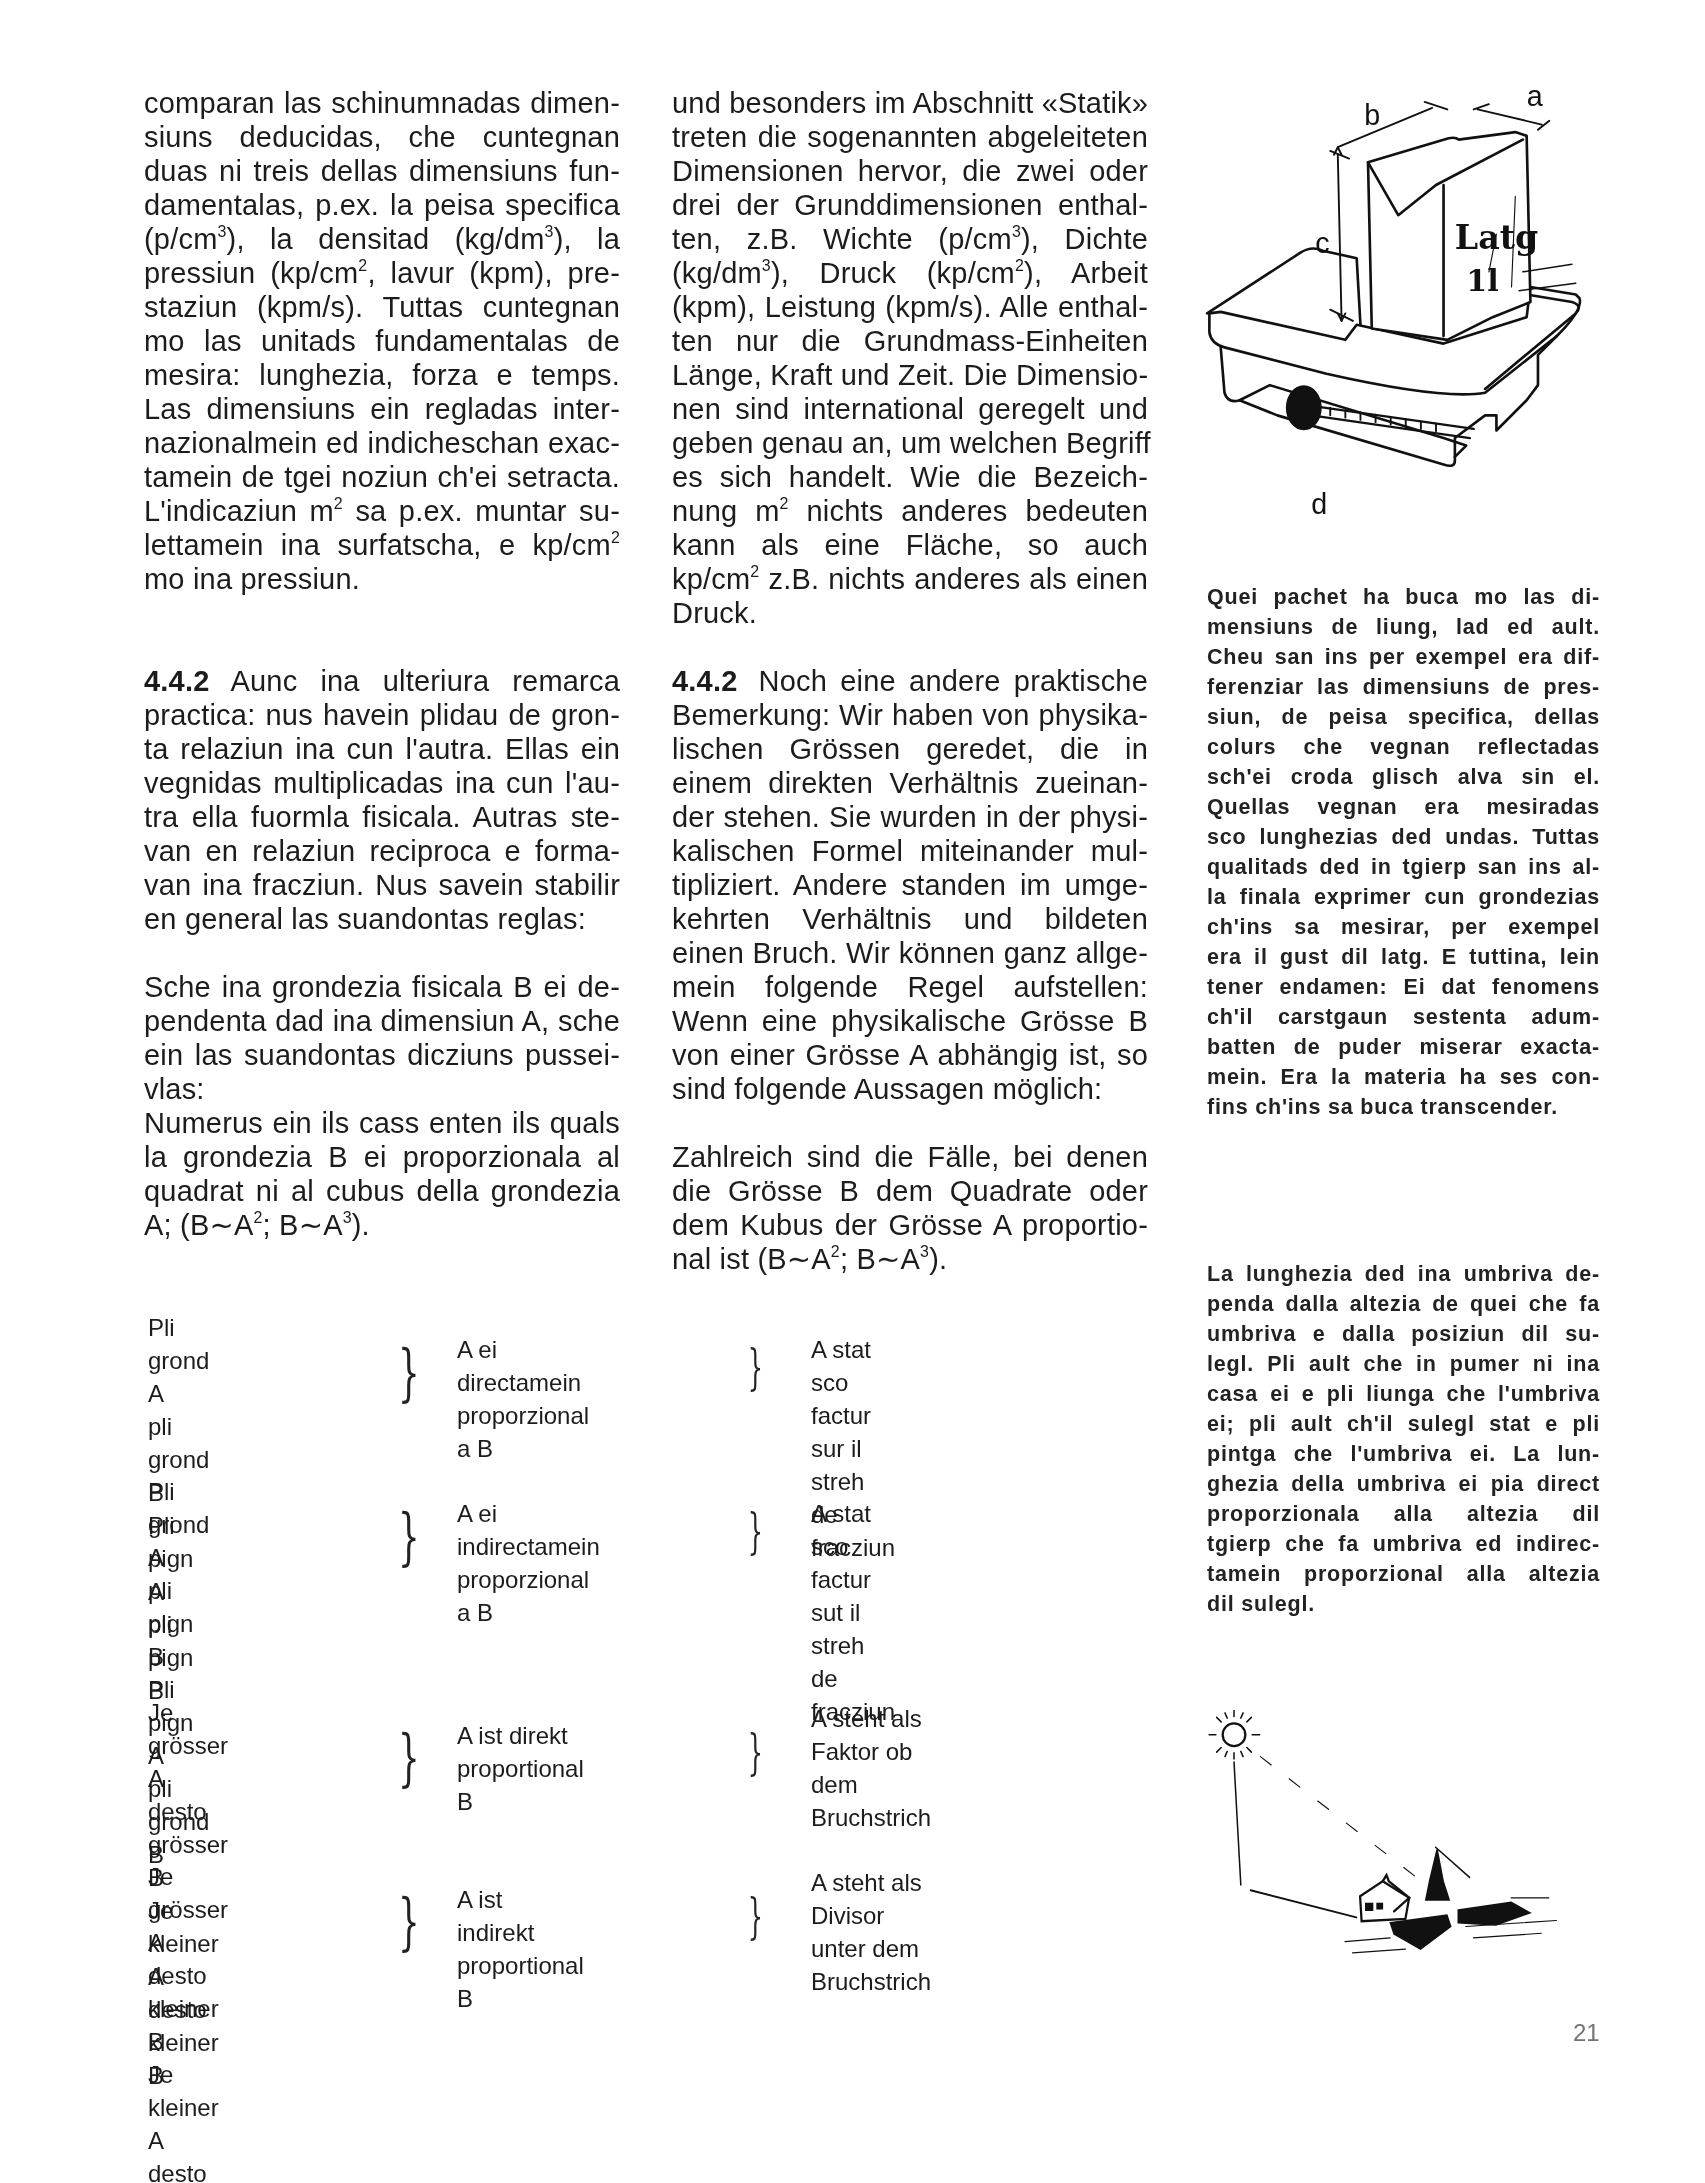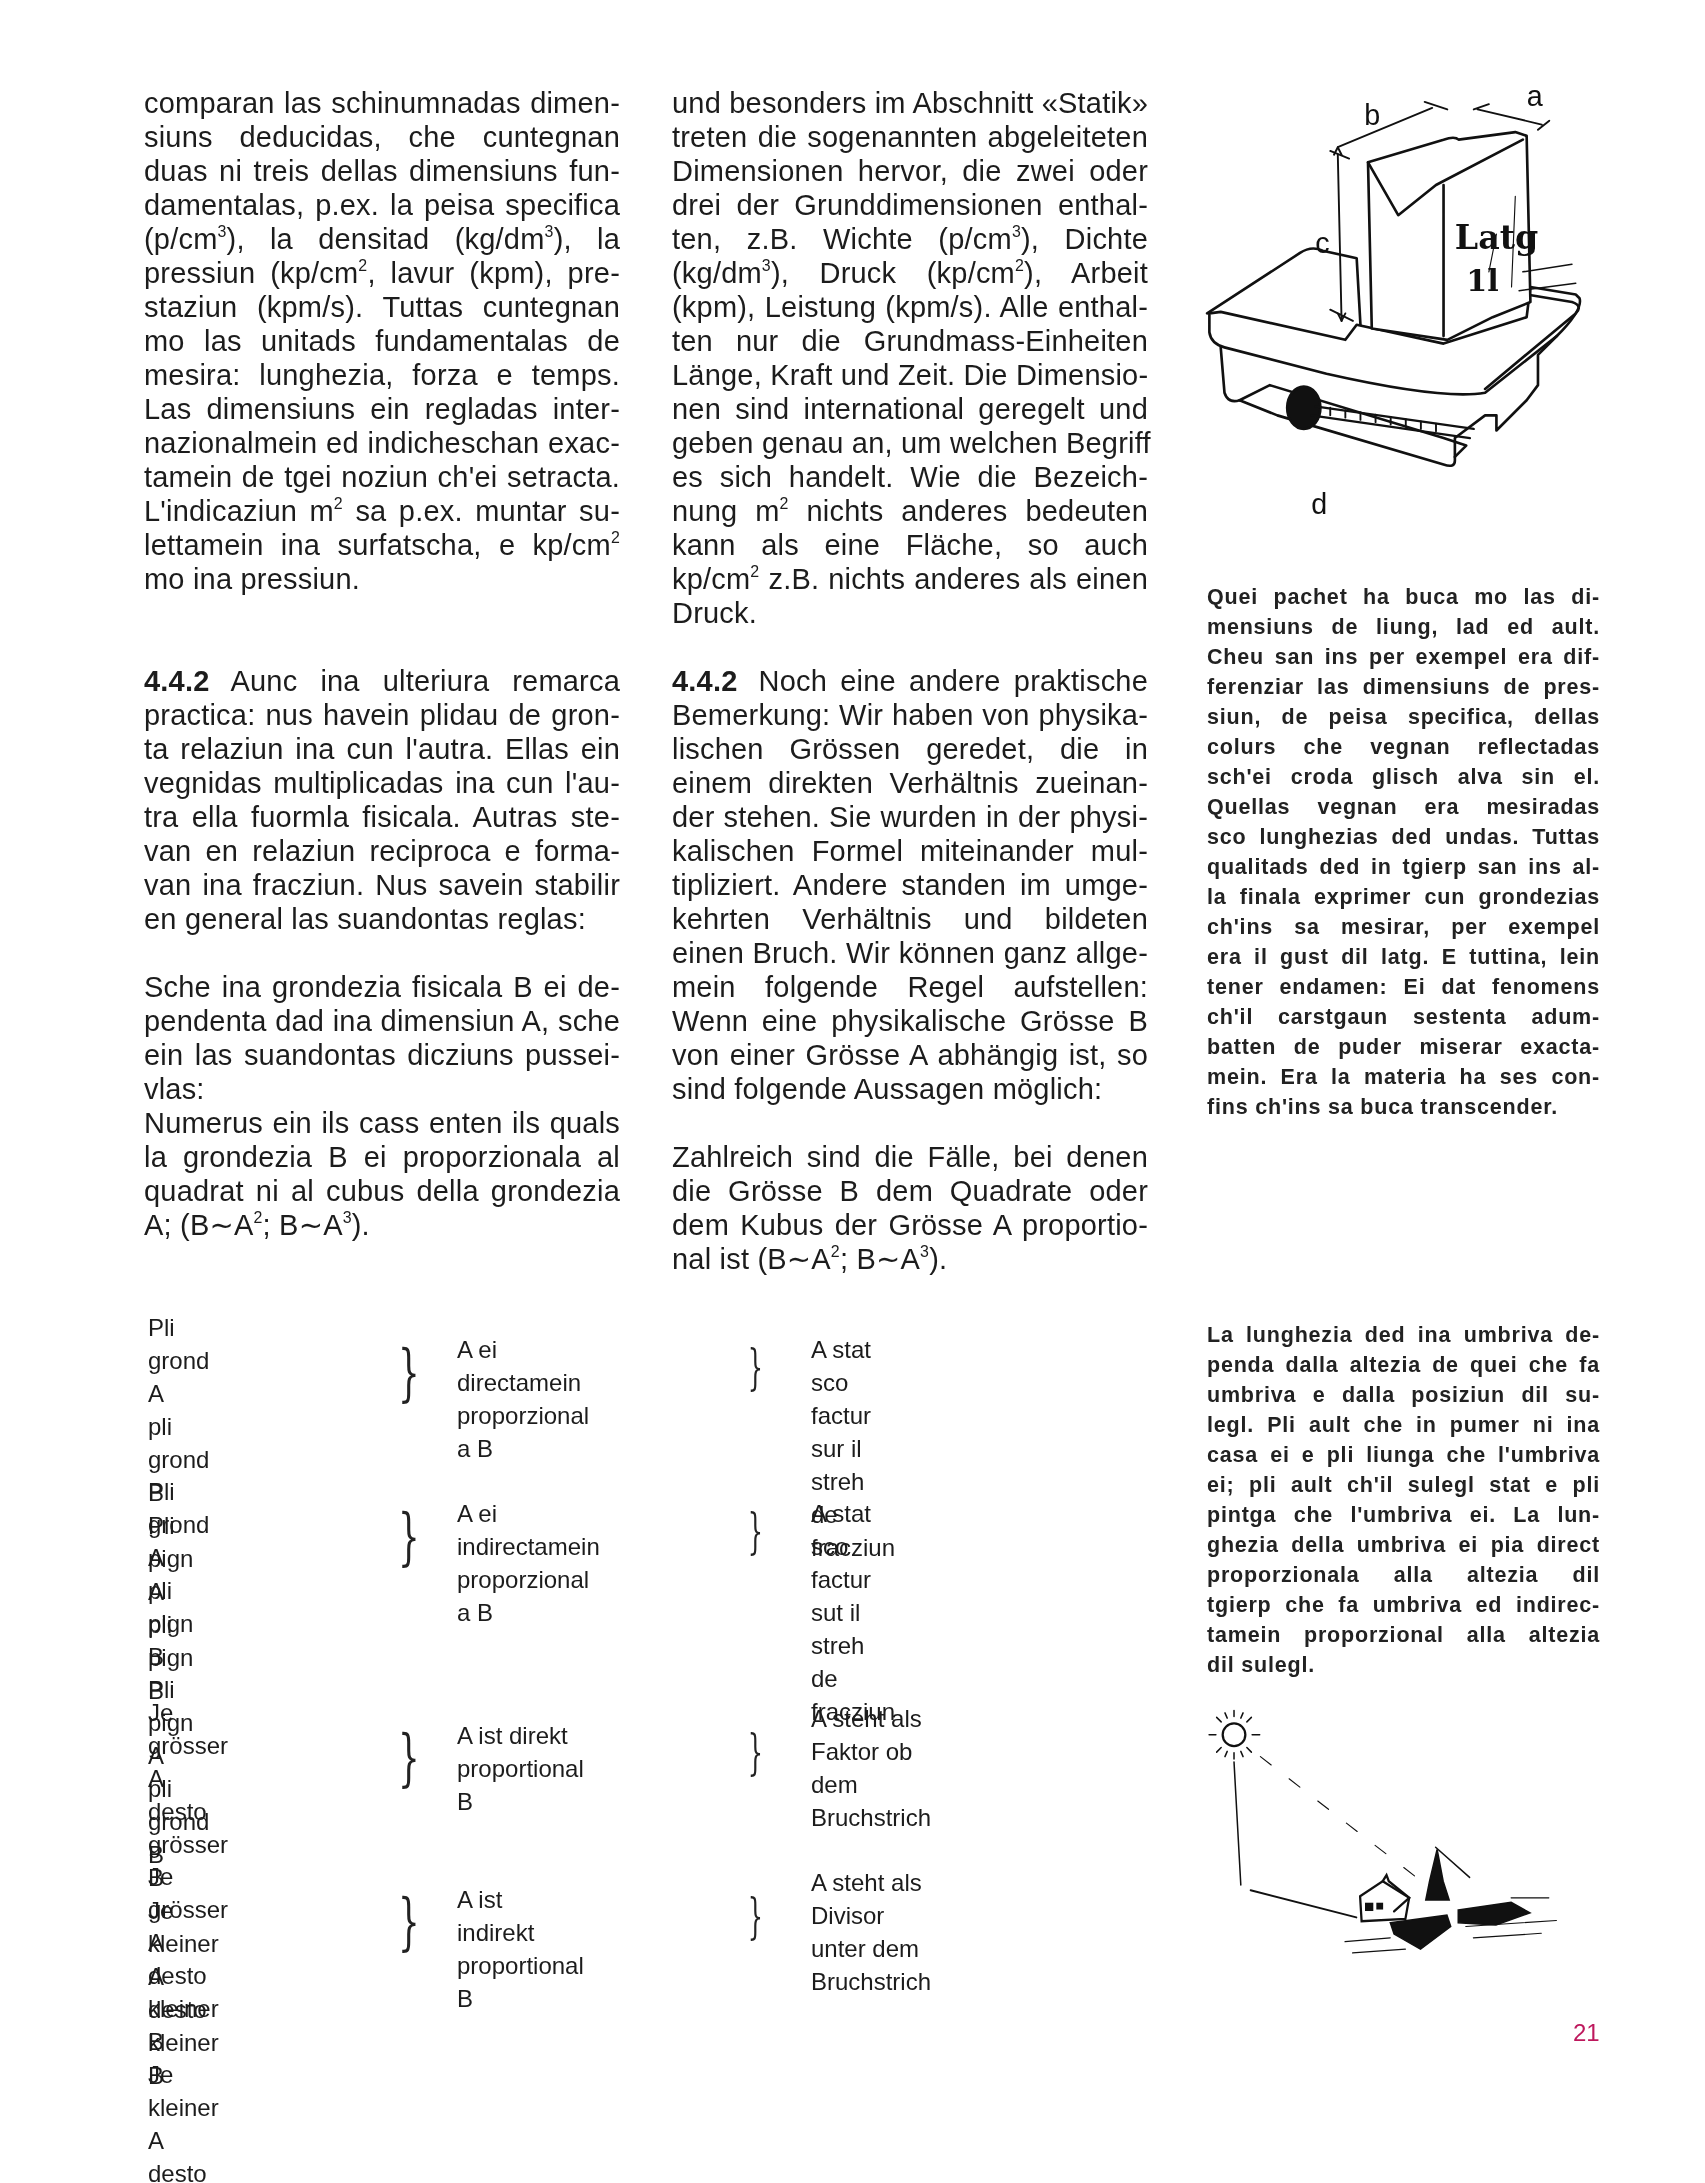--- a/index.html
+++ b/index.html
@@ -9,21 +9,21 @@
   .col .gap { height:34px; }
   .line { display:block; text-align:justify; text-align-last:justify; white-space:nowrap; }
   .line.last { text-align-last:left; }
   .num { font-weight:bold; margin-right:21px; }
   sup { font-size:0.55em; line-height:0; vertical-align:0.75em; }
   .caption { position:absolute; font-size:21.5px; line-height:30px; letter-spacing:0.8px; color:#222;font-weight:bold; }
   .rules { position:absolute; font-size:24px; line-height:33px; color:#1c1c1c; }
   .block { position:absolute; }
   .brace { position:absolute; font-family:"DejaVu Serif", serif; font-weight:200; color:#222;
            transform-origin:center; }
-  .pageno { position:absolute; font-size:24px; color:#be185d; }
+  .pageno { position:absolute; font-size:24px; color:#737373; }
   svg { position:absolute; }
 </style>
 </head>
 <body>
 
 <div class="col" style="left:144px; top:86px; width:476px;">
   <div id="left-intro">
       <span class="line">comparan las schinumnadas dimen-</span>
       <span class="line">siuns deducidas, che cuntegnan</span>
       <span class="line">duas ni treis dellas dimensiuns fun-</span>
@@ -229,21 +229,21 @@
       </div>
       <div class="brace" style="left: 740px; top: 1886px; font-size: 48px; line-height: 60px; transform: scaleX(0.5);">}</div>
       <div class="rules" style="left: 811px; top: 1866px;">
         <div>A steht als</div>
         <div>Divisor unter dem</div>
         <div>Bruchstrich</div>
       </div>
     </div>
   </div>
 
-<div class="caption" id="cap-shadow" style="left:1207px; top:1320px; width:393px;">
+<div class="caption" id="cap-shadow" style="left:1207px; top:1259px; width:393px;">
     <span class="line">La lunghezia ded ina umbriva de-</span>
     <span class="line">penda dalla altezia de quei che fa</span>
     <span class="line">umbriva e dalla posiziun dil su-</span>
     <span class="line">legl. Pli ault che in pumer ni ina</span>
     <span class="line">casa ei e pli liunga che l'umbriva</span>
     <span class="line">ei; pli ault ch'il sulegl stat e pli</span>
     <span class="line">pintga che l'umbriva ei. La lun-</span>
     <span class="line">ghezia della umbriva ei pia direct</span>
     <span class="line">proporzionala alla altezia dil</span>
     <span class="line">tgierp che fa umbriva ed indirec-</span>

